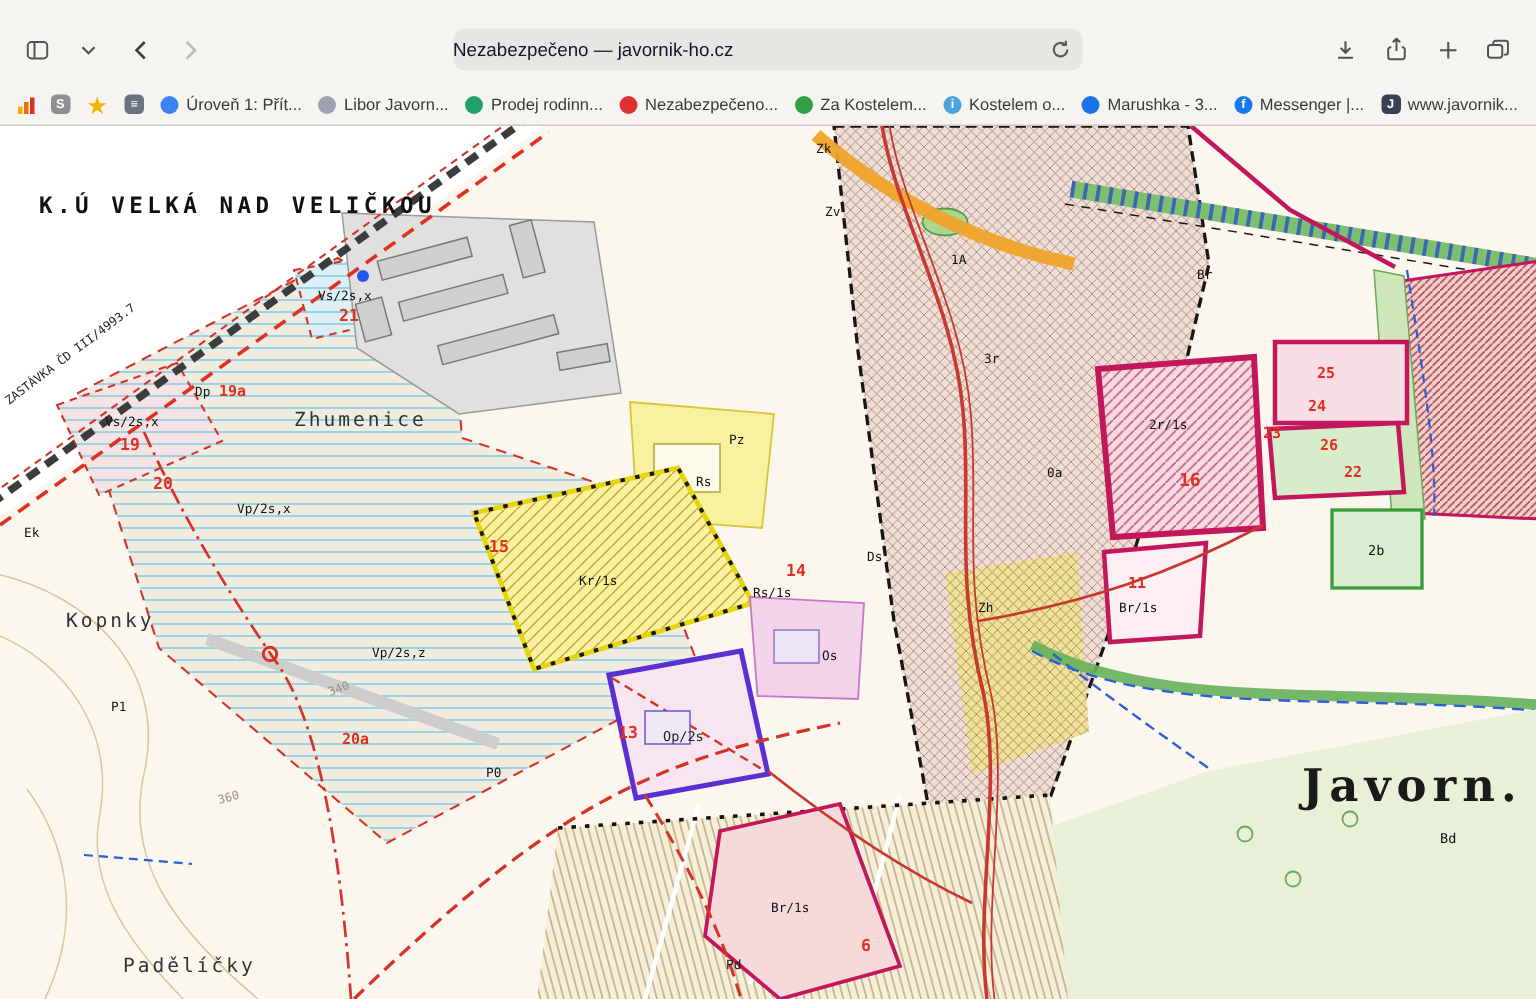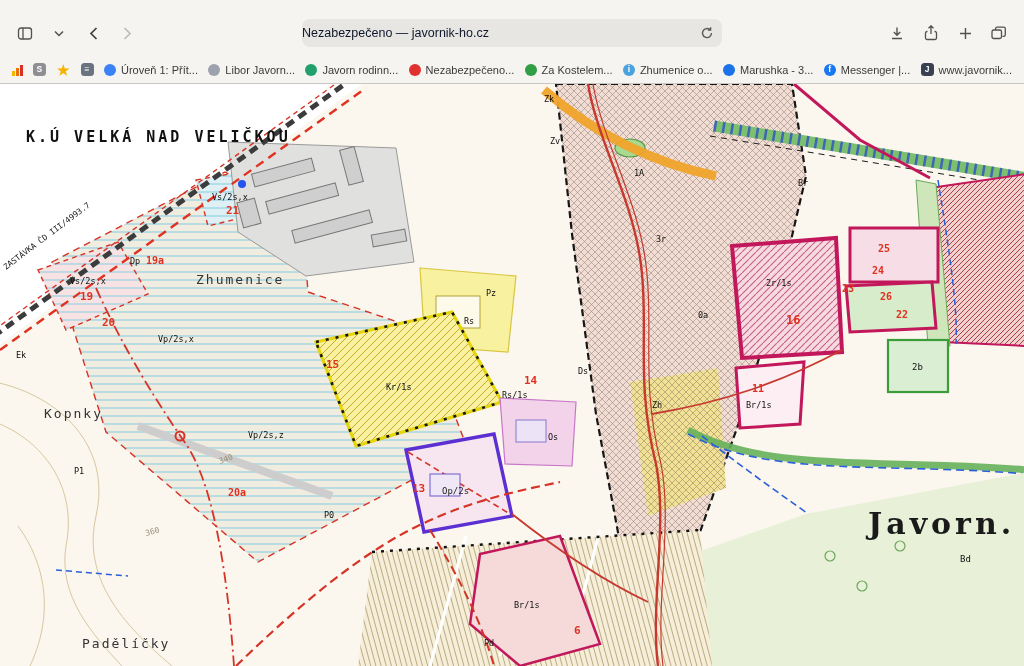--- a/index.html
+++ b/index.html
@@ -121,33 +121,33 @@
     <span class="fav">
       <span class="fav-ic dot" style="background: rgb(59, 130, 246);"></span>
       <span class="fav-label">Úroveň 1: Přít...</span>
     </span>
     <span class="fav">
       <span class="fav-ic dot" style="background: rgb(156, 163, 175);"></span>
       <span class="fav-label">Libor Javorn...</span>
     </span>
     <span class="fav">
       <span class="fav-ic dot" style="background: rgb(34, 160, 107);"></span>
-      <span class="fav-label">Javorn rodinn...</span>
+      <span class="fav-label">Prodej rodinn...</span>
     </span>
     <span class="fav">
       <span class="fav-ic dot" style="background: rgb(224, 49, 49);"></span>
       <span class="fav-label">Nezabezpečeno...</span>
     </span>
     <span class="fav">
       <span class="fav-ic dot" style="background: rgb(47, 158, 68);"></span>
       <span class="fav-label">Za Kostelem...</span>
     </span>
     <span class="fav">
       <span class="fav-ic dot" style="background: rgb(74, 163, 223);">i</span>
-      <span class="fav-label">Zhumenice o...</span>
+      <span class="fav-label">Kostelem o...</span>
     </span>
     <span class="fav">
       <span class="fav-ic dot" style="background: rgb(26, 115, 232);"></span>
       <span class="fav-label">Marushka - 3...</span>
     </span>
     <span class="fav">
       <span class="fav-ic dot" style="background: rgb(24, 119, 242);">f</span>
       <span class="fav-label">Messenger |...</span>
     </span>
     <span class="fav">

